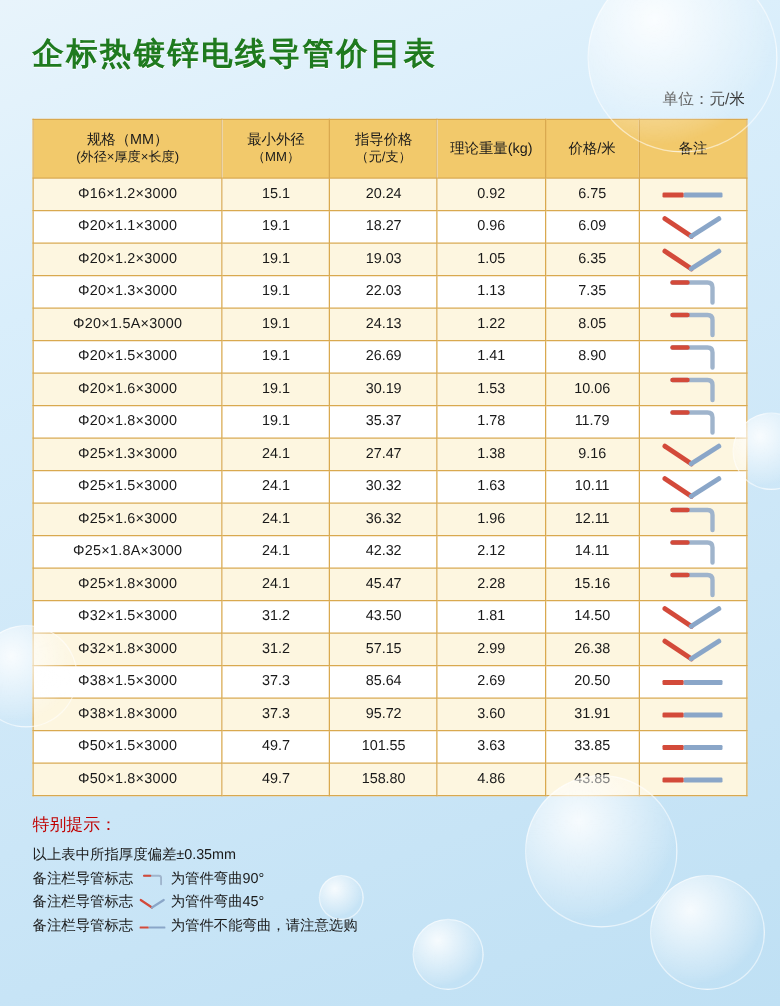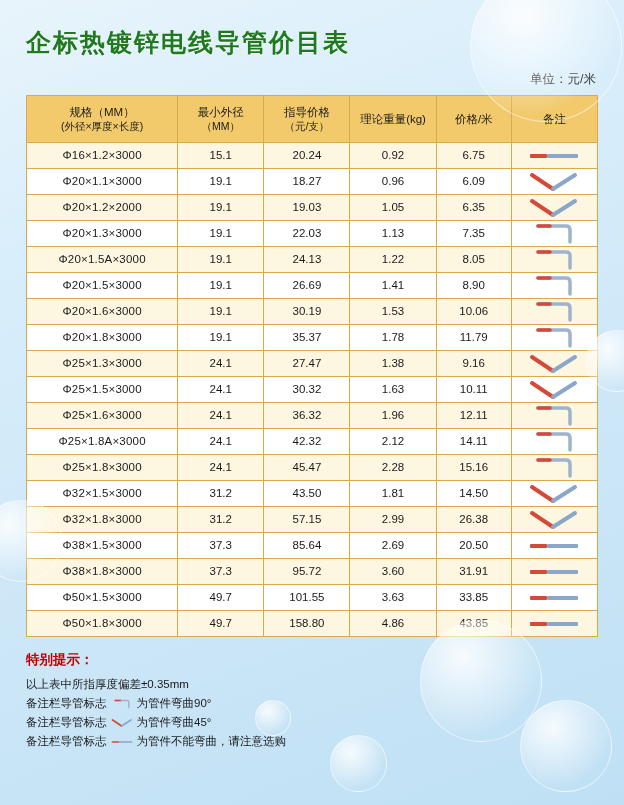--- a/index.html
+++ b/index.html
@@ -90,21 +90,21 @@
   }
   
   svg.shape {
     display: block;
   }
   .notes {
     margin-top: 14px;
   }
   .notes-title {
     color: #c00000;
-    font-weight: bold;
+    font-weight: normal;
     font-size: 13.5px;
     margin-bottom: 6px;
   }
   .note-line {
     font-size: 11.5px;
     color: #1a1a1a;
     line-height: 19px;
     display: flex;
     align-items: center;
     gap: 3px;
@@ -185,21 +185,21 @@
           <td class="note">
             <div class="note-wrap">
               <svg class="shape" width="56" height="22" viewBox="0 0 56 22">
       <path d="M6 4 L27 18" stroke="#d34a3a" stroke-width="4" stroke-linecap="round" fill="none"></path>
       <path d="M27 18 L49 4" stroke="#8aa6c8" stroke-width="4" stroke-linecap="round" fill="none"></path>
     </svg>
             </div>
           </td>
         </tr>
         <tr class="odd">
-          <td class="spec">Φ20×1.2×2000</td>
+          <td class="spec">Φ20×1.2×3000</td>
           <td>19.1</td>
           <td>19.03</td>
           <td>1.05</td>
           <td>6.35</td>
           <td class="note">
             <div class="note-wrap">
               <svg class="shape" width="56" height="22" viewBox="0 0 56 22">
       <path d="M6 4 L27 18" stroke="#d34a3a" stroke-width="4" stroke-linecap="round" fill="none"></path>
       <path d="M27 18 L49 4" stroke="#8aa6c8" stroke-width="4" stroke-linecap="round" fill="none"></path>
     </svg>

